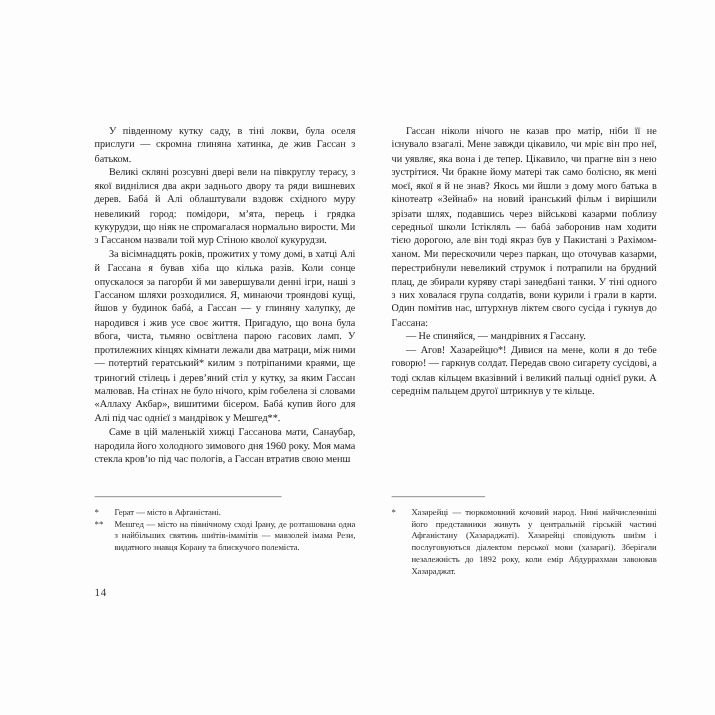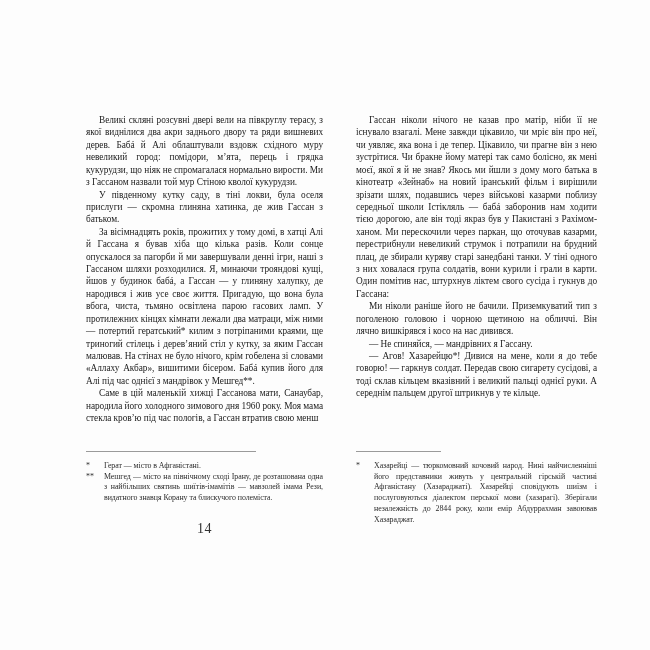--- a/index.html
+++ b/index.html
@@ -35,37 +35,37 @@
     text-align: justify; letter-spacing: -0.05px;
   }
   .fn-rule { height: 1px; background: #9a9a9a; margin-bottom: 9px; }
   #col-left  .fn-rule { width: 170px; }
   #col-right .fn-rule { width: 85px; }
   .fn { display: flex; margin: 0; }
   .fn .marker { flex: 0 0 18px; }
   .fn .fn-text { flex: 1; }
 
   .pagenum {
-    position: absolute; left: 0; top: 407px; width: 100%;
-    text-align: center; font-size: 14px; color: #333;
+    position: absolute; left: 0; top: 420px; width: 100%;
+    text-align: left; font-size: 10px; color: #333;
     letter-spacing: 0.5px;
   }
 </style>
 </head>
 <body>
 
 <div class="spread">
 
   <div class="page" id="page-left">
     <div class="column" id="col-left">
       <div class="bodytext">
 
+          <p>У південному кутку саду, в тіні локви, була оселя прислуги — скромна глиняна хатинка, де жив Гассан з батьком.</p>
+
           <p>Великі скляні розсувні двері вели на півкруглу терасу, з якої виднілися два акри заднього двору та ряди вишневих дерев. Бабá й Алі облаштували вздовж східного муру невеликий город: помідори, м’ята, перець і грядка кукурудзи, що ніяк не спромагалася нормально вирости. Ми з Гассаном назвали той мур Стіною кволої кукурудзи.</p>
-
-          <p>У південному кутку саду, в тіні локви, була оселя прислуги — скромна глиняна хатинка, де жив Гассан з батьком.</p>
 
 
           <p>За вісімнадцять років, прожитих у тому домі, в хатці Алі й Гассана я бував хіба що кілька разів. Коли сонце опускалося за пагорби й ми завершували денні ігри, наші з Гассаном шляхи розходилися. Я, минаючи трояндові кущі, йшов у будинок бабá, а Гассан — у глиняну халупку, де народився і жив усе своє життя. Пригадую, що вона була вбога, чиста, тьмяно освітлена парою гасових ламп. У протилежних кінцях кімнати лежали два матраци, між ними — потертий гератський* килим з потріпаними краями, ще триногий стілець і дерев’яний стіл у кутку, за яким Гассан малював. На стінах не було нічого, крім гобелена зі словами «Аллаху Акбар», вишитими бісером. Бабá купив його для Алі під час однієї з мандрівок у Мешгед**.</p>
 
           <p>Саме в цій маленькій хижці Гассанова мати, Санаубар, народила його холодного зимового дня 1960 року. Моя мама стекла кров’ю під час пологів, а Гассан втратив свою менш</p>
         </div>
       <div class="footnotes">
         <div class="fn-rule"></div>
         <div>
 
@@ -85,32 +85,31 @@
   </div>
 
   <div class="page" id="page-right">
     <div class="column" id="col-right">
       <div class="bodytext">
 
 
           <p>Гассан ніколи нічого не казав про матір, ніби її не існувало взагалі. Мене завжди цікавило, чи мріє він про неї, чи уявляє, яка вона і де тепер. Цікавило, чи прагне він з нею зустрітися. Чи бракне йому матері так само болісно, як мені моєї, якої я й не знав? Якось ми йшли з дому мого батька в кінотеатр «Зейнаб» на новий іранський фільм і вирішили зрізати шлях, подавшись через військові казарми поблизу середньої школи Істікляль — бабá заборонив нам ходити тією дорогою, але він тоді якраз був у Пакистані з Рахімом-ханом. Ми перескочили через паркан, що оточував казарми, перестрибнули невеликий струмок і потрапили на брудний плац, де збирали куряву старі занедбані танки. У тіні одного з них ховалася група солдатів, вони курили і грали в карти. Один помітив нас, штурхнув ліктем свого сусіда і гукнув до Гассана:</p>
 
 
-          <p>Ми ніколи раніше його не бачили. Приземкуватий тип з поголеною головою і чорною щетиною на обличчі. Він лячно вишкірявся і косо на нас дивився.</p>
 
           <p>— Не спиняйся, — мандрівних я Гассану.</p>
 
           <p>— Агов! Хазарейцю*! Дивися на мене, коли я до тебе говорю! — гаркнув солдат. Передав свою сигарету сусідові, а тоді склав кільцем вказівний і великий пальці однієї руки. А середнім пальцем другої штрикнув у те кільце.</p>
         </div>
       <div class="footnotes">
         <div class="fn-rule"></div>
         <div>
 
             <div class="fn">
               <span class="marker">*</span>
-              <span class="fn-text">Хазарейці — тюркомовний кочовий народ. Нині найчисленніші його представники живуть у центральній гірській частині Афганістану (Хазараджаті). Хазарейці сповідують шиїзм і послуговуються діалектом перської мови (хазарагі). Зберігали незалежність до 2844 року, коли емір Абдуррахман завоював Хазараджат.</span>
+              <span class="fn-text">Хазарейці — тюркомовний кочовий народ. Нині найчисленніші його представники живуть у центральній гірській частині Афганістану (Хазараджаті). Хазарейці сповідують шиїзм і послуговуються діалектом перської мови (хазарагі). Зберігали незалежність до 1892 року, коли емір Абдуррахман завоював Хазараджат.</span>
             </div>
           </div>
       </div>
     </div>
   </div>
 
 </div>
 
 </body></html>

